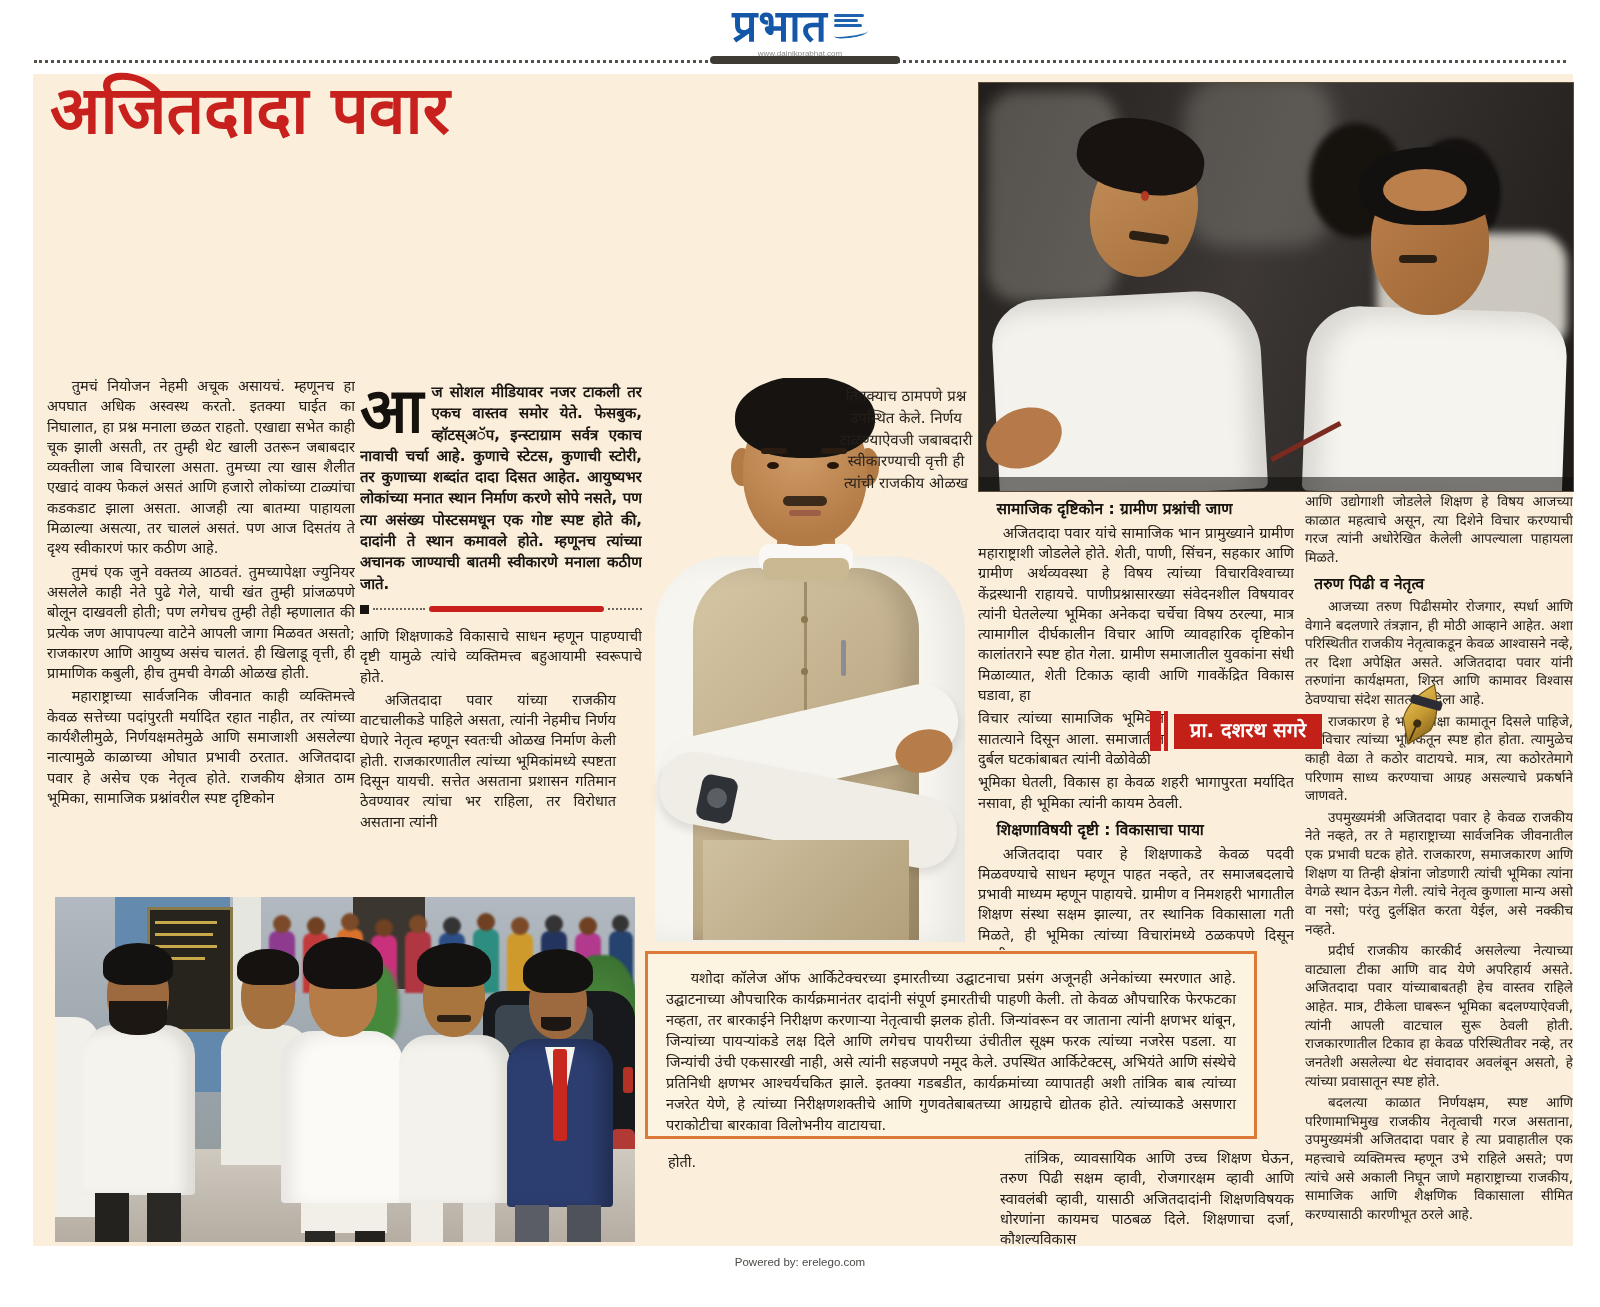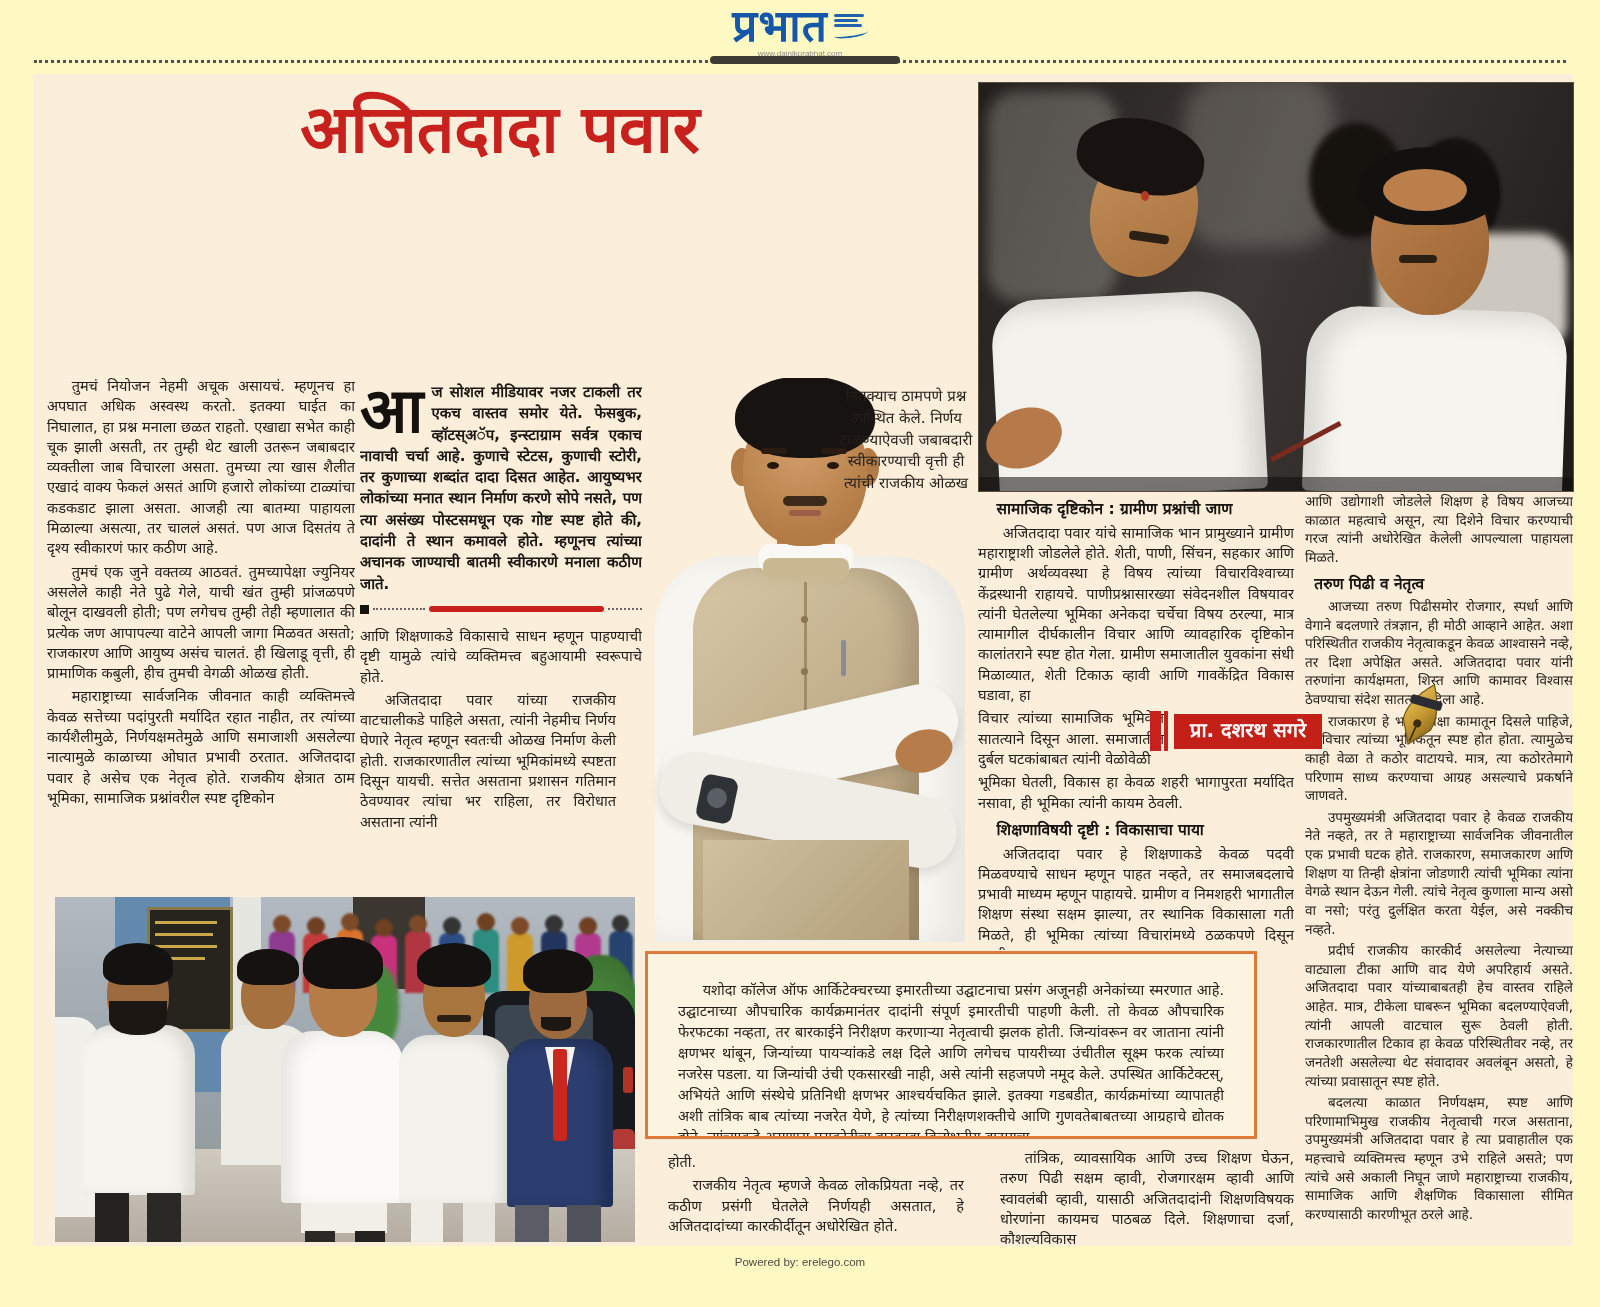--- a/index.html
+++ b/index.html
@@ -1,31 +1,31 @@
 <!DOCTYPE html>
 <html><head>
 <meta charset="utf-8">
 <style>
   html,body{margin:0;padding:0;background:#e9e6e0;}
-  #page{position:relative;width:1600px;height:1307px;background:#fef9c3;margin:0 auto;
+  #page{position:relative;width:1600px;height:1307px;background:#ffffff;margin:0 auto;
         font-family:"DejaVu Sans",sans-serif;overflow:hidden;}
   .abs{position:absolute;}
   
   #masthead{left:0;top:4px;width:1600px;height:58px;text-align:center;}
   #logo{display:inline-block;font-size:44px;font-weight:800;color:#1457a8;letter-spacing:1px;line-height:1;}
   .tagbar{display:block;width:30px;height:3px;background:#1f63ae;margin:2px 0;border-radius:2px;}
   #tagbox{display:inline-block;vertical-align:top;margin-left:6px;margin-top:8px;}
   #swoosh{width:34px;height:7px;border-bottom:2px solid #1f63ae;border-radius:0 0 60% 40%;transform:rotate(-6deg);}
   #site{font-size:8px;color:#8a8a8a;margin-top:1px;font-family:"Liberation Sans",sans-serif;}
   #toprule{left:34px;top:60px;width:1532px;border-top:3px dotted #55504a;}
   #topruleseg{left:710px;top:56px;width:190px;height:8px;background:#3e3a34;border-radius:4px;}
   
   #artbg{left:33px;top:74px;width:1540px;height:1172px;background:#fbefdc;}
   
-  #headline{left:50px;top:95px;width:900px;text-align:center;color:#161310;}
+  #headline{left:50px;top:76px;width:900px;color:#161310;}
   #kicker{font-size:66px;line-height:1.05;font-weight:800;color:#c8201d;}
   .subhead{font-size:49px;line-height:1.32;font-weight:700;letter-spacing:.5px;}
   
   .col{position:absolute;text-align:justify;color:#201c18;font-size:14.5px;line-height:1.40;overflow:hidden;}
   .col p{margin:0 0 3px;text-indent:1.7em;}
   .col p.noind{text-indent:0;}
   .sub{font-size:15.5px;font-weight:700;margin:7px 0 2px;text-indent:1.2em;color:#17130f;}
   #intro{font-weight:700;color:#1b1713;line-height:1.42;font-size:15px;text-align:justify;}
   #dropcap{float:left;font-size:62px;line-height:.82;font-weight:800;margin:4px 8px 0 0;color:#15110d;}
   #divider{display:flex;align-items:center;margin:10px 0 12px;}
@@ -36,21 +36,21 @@
   #beside{text-align:center;font-size:15px;line-height:1.45;color:#241f1a;z-index:6;}
   
   #byline{left:1150px;top:708px;height:46px;display:flex;align-items:center;z-index:8;}
   #byline .b1{width:11px;height:40px;background:#c8201d;margin-right:3px;}
   #byline .b2{width:4px;height:40px;background:#c8201d;margin-right:6px;}
   #bylabel{background:#c32017;color:#ffffff;font-size:20px;font-weight:700;padding:5px 16px 8px;line-height:1.1;}
   #nib{left:1398px;top:682px;z-index:9;}
   
   #hlbox{left:645px;top:951px;width:612px;height:188px;background:#fdf3e1;border:3px solid #dd7a3a;
          box-sizing:border-box;padding:10px 14px;font-size:14.5px;line-height:1.45;text-align:justify;color:#231e18;overflow:hidden;}
-  #hlbox p{margin:16px;text-indent:1.7em;}
+  #hlbox p{margin:4px;text-indent:1.7em;}
   
   #footer{left:0;top:1254px;width:1600px;text-align:center;font-family:"Liberation Sans",sans-serif;
           font-size:11.5px;color:#4c4a46;line-height:1.5;}
   
   .photo{position:absolute;overflow:hidden;}
   .photo *{position:absolute;}
   #photoTR{left:978px;top:82px;width:594px;height:408px;background:linear-gradient(110deg,#211e1b,#3d3835 45%,#282522 80%,#1d1a17);border:1px solid #5a4c3a;}
   #photoBL{left:55px;top:897px;width:580px;height:345px;background:linear-gradient(#b2b9c0,#99a2aa 55%,#8d958f);}
   #portrait{left:645px;top:378px;width:330px;height:564px;}
 </style>
@@ -192,21 +192,20 @@
     <p>प्रदीर्घ राजकीय कारकीर्द असलेल्या नेत्याच्या वाट्याला टीका आणि वाद येणे अपरिहार्य असते. अजितदादा पवार यांच्याबाबतही हेच वास्तव राहिले आहेत. मात्र, टीकेला घाबरून भूमिका बदलण्याऐवजी, त्यांनी आपली वाटचाल सुरू ठेवली होती. राजकारणातील टिकाव हा केवळ परिस्थितीवर नव्हे, तर जनतेशी असलेल्या थेट संवादावर अवलंबून असतो, हे त्यांच्या प्रवासातून स्पष्ट होते.</p>
     <p>बदलत्या काळात निर्णयक्षम, स्पष्ट आणि परिणामाभिमुख राजकीय नेतृत्वाची गरज असताना, उपमुख्यमंत्री अजितदादा पवार हे त्या प्रवाहातील एक महत्त्वाचे व्यक्तिमत्त्व म्हणून उभे राहिले असते; पण त्यांचे असे अकाली निघून जाणे महाराष्ट्राच्या राजकीय, सामाजिक आणि शैक्षणिक विकासाला सीमित करण्यासाठी कारणीभूत ठरले आहे.</p>
   </div>
 
   <div class="abs" id="hlbox">
     <p>यशोदा कॉलेज ऑफ आर्किटेक्चरच्या इमारतीच्या उद्घाटनाचा प्रसंग अजूनही अनेकांच्या स्मरणात आहे. उद्घाटनाच्या औपचारिक कार्यक्रमानंतर दादांनी संपूर्ण इमारतीची पाहणी केली. तो केवळ औपचारिक फेरफटका नव्हता, तर बारकाईने निरीक्षण करणाऱ्या नेतृत्वाची झलक होती. जिन्यांवरून वर जाताना त्यांनी क्षणभर थांबून, जिन्यांच्या पायऱ्यांकडे लक्ष दिले आणि लगेचच पायरीच्या उंचीतील सूक्ष्म फरक त्यांच्या नजरेस पडला. या जिन्यांची उंची एकसारखी नाही, असे त्यांनी सहजपणे नमूद केले. उपस्थित आर्किटेक्टस्, अभियंते आणि संस्थेचे प्रतिनिधी क्षणभर आश्चर्यचकित झाले. इतक्या गडबडीत, कार्यक्रमांच्या व्यापातही अशी तांत्रिक बाब त्यांच्या नजरेत येणे, हे त्यांच्या निरीक्षणशक्तीचे आणि गुणवतेबाबतच्या आग्रहाचे द्योतक होते. त्यांच्याकडे असणारा पराकोटीचा बारकावा विलोभनीय वाटायचा.</p>
   </div>
 
   <div class="col" style="left:668px;top:1152px;width:296px;height:92px">
     <p class="noind">होती.</p>
-    <p>राजकीय नेतृत्व म्हणजे केवळ लोकप्रियता नव्हे, तर कठीण प्रसंगी घेतलेले निर्णयही असतात, हे अजितदादांच्या कारकीर्दीतून अधोरेखित होते.</p>
   </div>
   <div class="col" style="left:1000px;top:1148px;width:294px;height:96px">
     <p>तांत्रिक, व्यावसायिक आणि उच्च शिक्षण घेऊन, तरुण पिढी सक्षम व्हावी, रोजगारक्षम व्हावी आणि स्वावलंबी व्हावी, यासाठी अजितदादांनी शिक्षणविषयक धोरणांना कायमच पाठबळ दिले. शिक्षणाचा दर्जा, कौशल्यविकास</p>
   </div>
 
   <div class="photo" id="photoBL">
     <div style="left:60px;top:0;width:115px;height:195px;background:#5d86ad;opacity:.92"></div>
     <div style="left:92px;top:10px;width:86px;height:125px;background:#27231d;border:3px solid #8a7a4a;box-sizing:border-box"></div>
     <div style="left:100px;top:24px;width:62px;height:3px;background:#c9a84c"></div>
     <div style="left:100px;top:36px;width:58px;height:3px;background:#c9a84c"></div>

